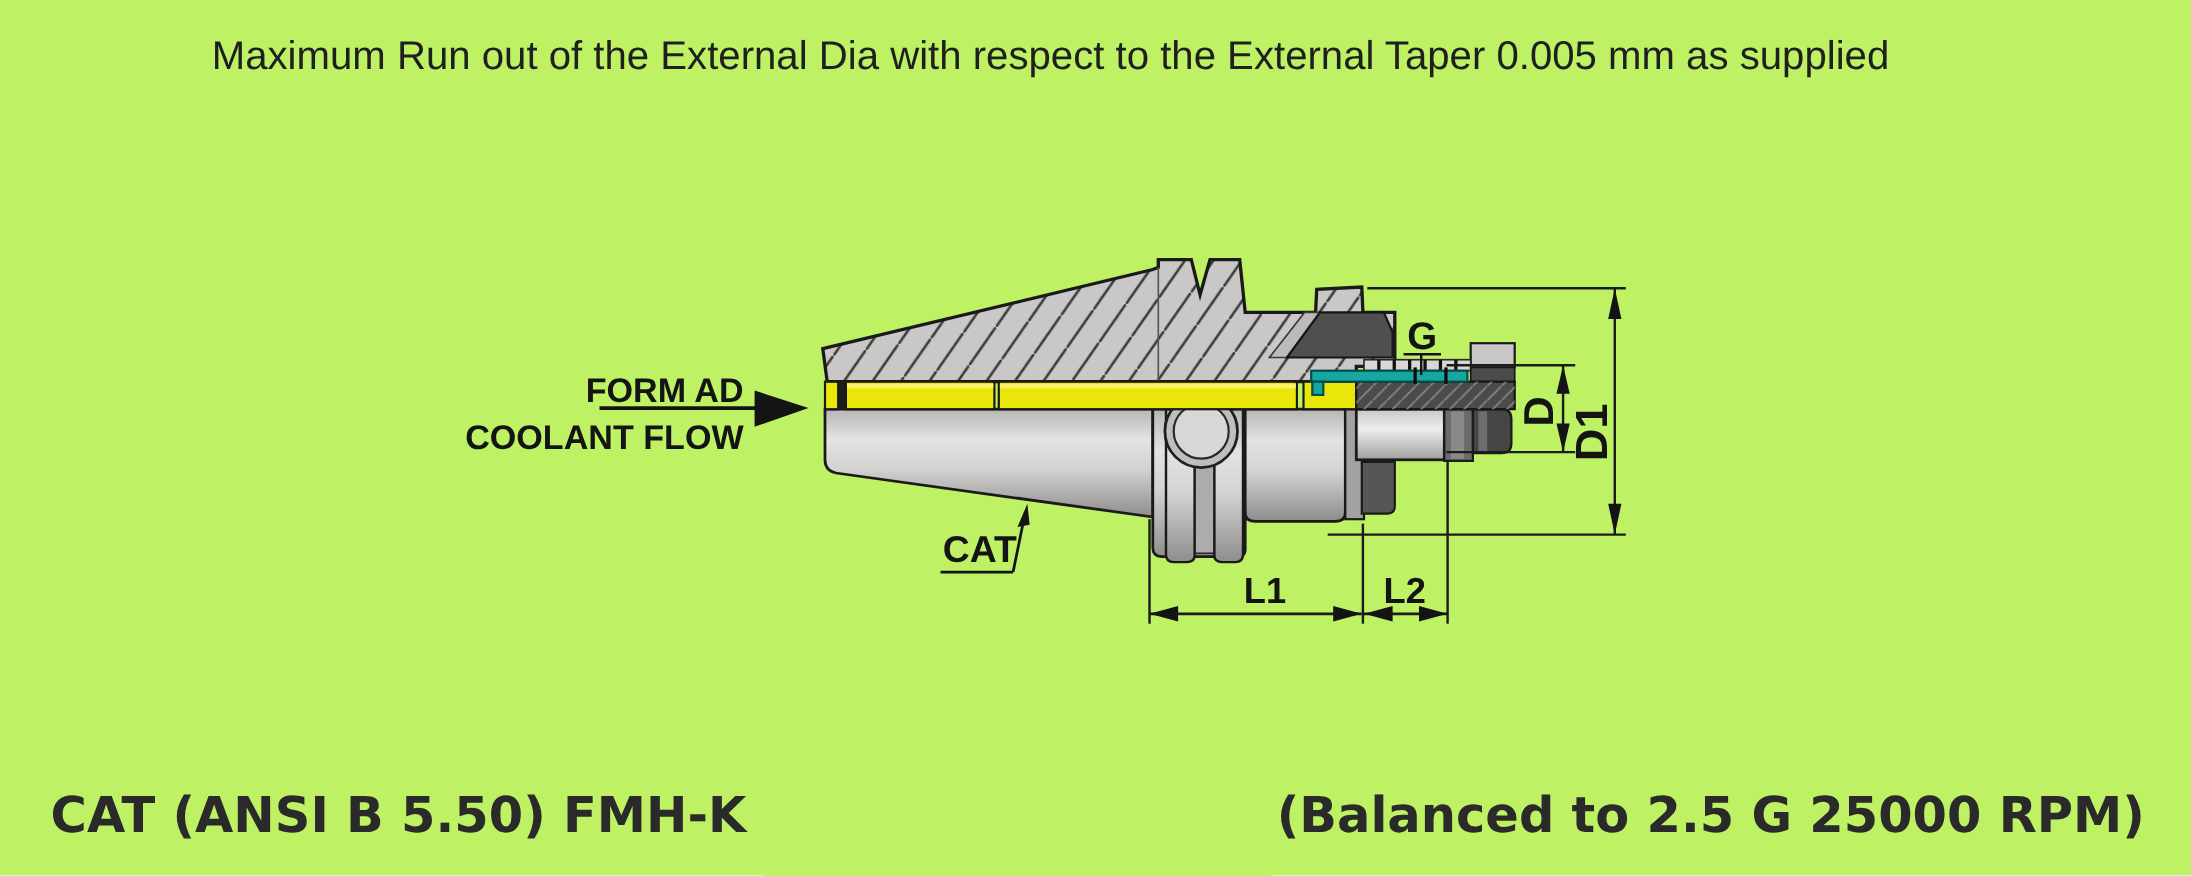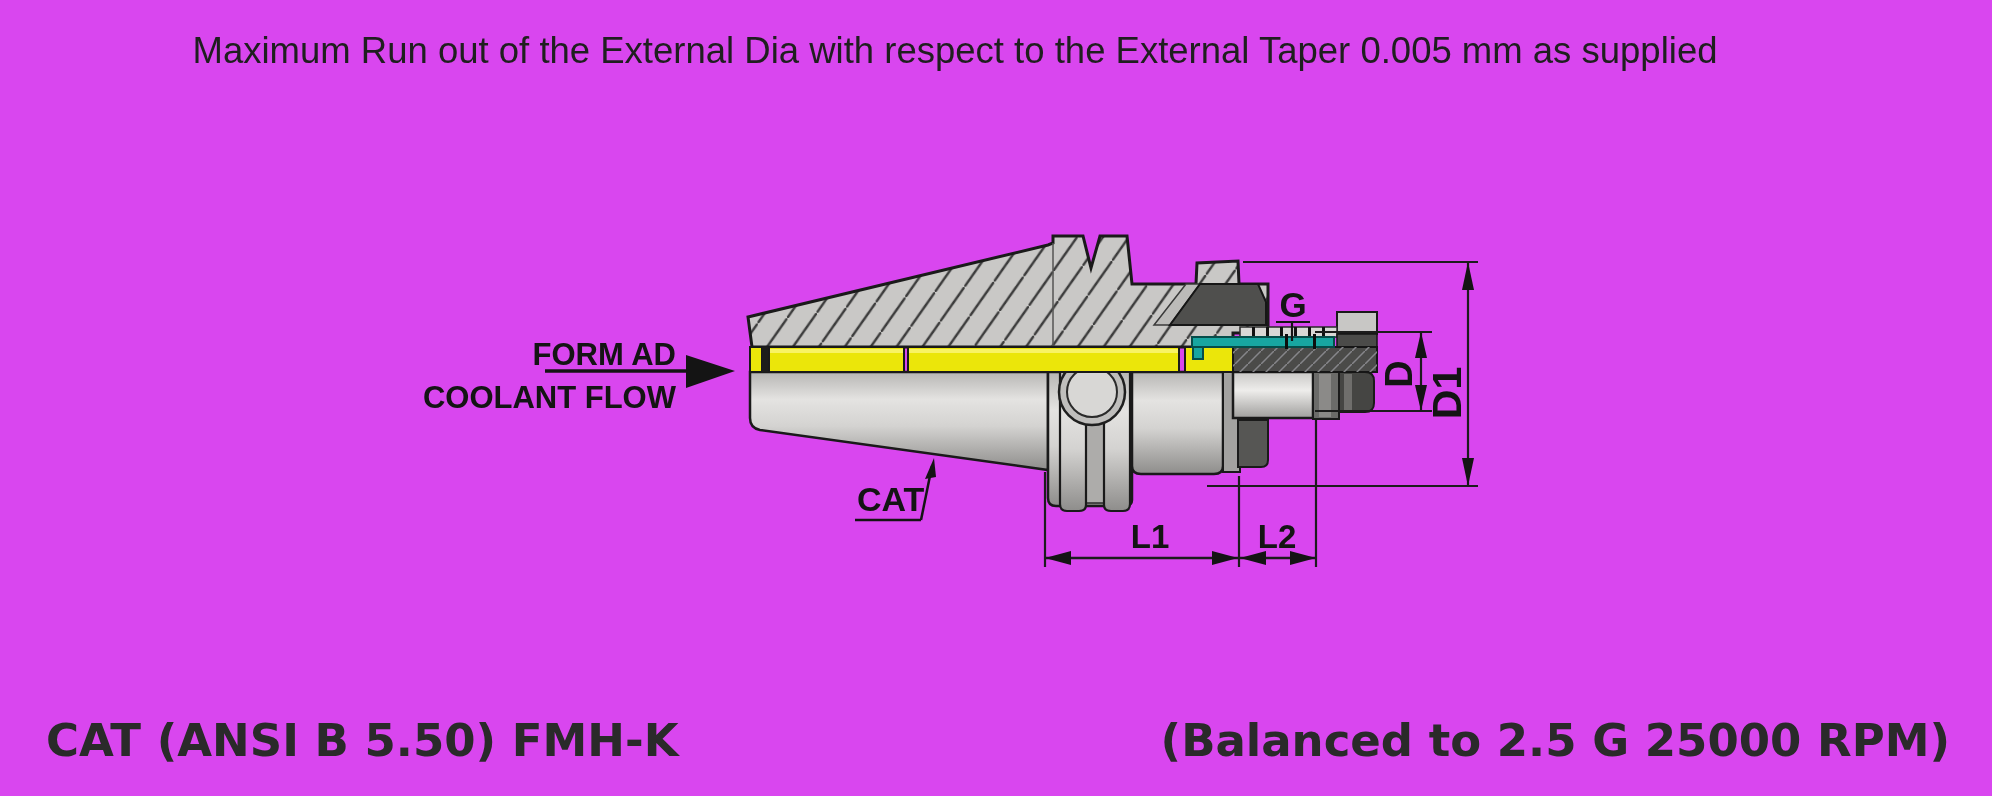--- a/index.html
+++ b/index.html
@@ -1,16 +1,16 @@
 <!DOCTYPE html>
 <html><head>
 <meta charset="utf-8">
 <style>
   html,body{margin:0;padding:0;background:#ffffff;}
-  .page{position:relative;width:1992px;height:796px;background:#d946ef;overflow:hidden;
+  .page{position:relative;width:1992px;height:796px;background:#bef264;overflow:hidden;
         font-family:"Liberation Sans",sans-serif;}
   svg{position:absolute;left:0;top:0;}
   text{user-select:none;}
   .ann{font-family:"Liberation Sans",sans-serif;font-size:36.5px;fill:#1f1f1f;}
   .lbl{font-family:"Liberation Sans",sans-serif;font-weight:bold;fill:#141414;}
   .ttl{font-family:"DejaVu Sans",sans-serif;font-weight:bold;font-size:45px;fill:#2a2a2a;}
 </style>
 </head>
 <body>
 

